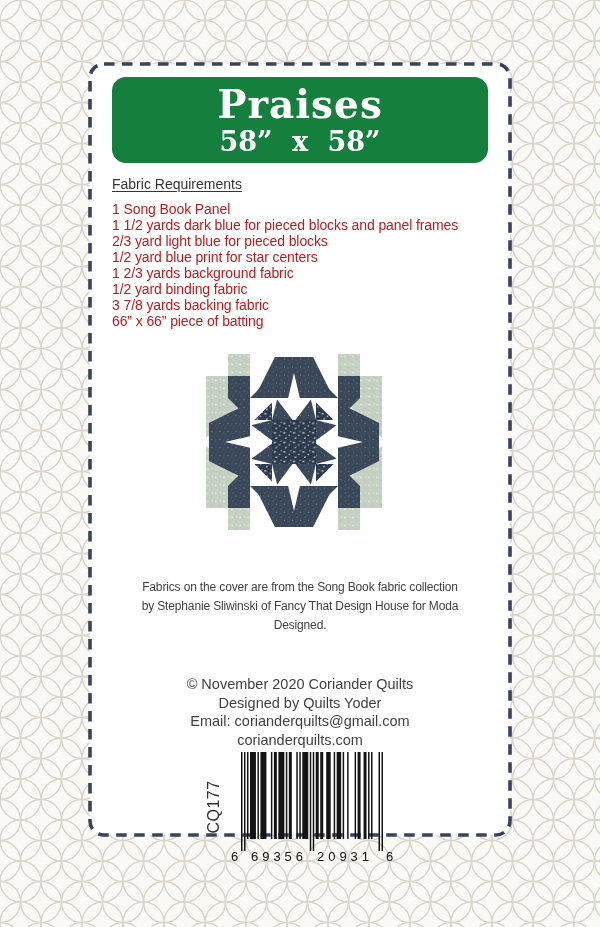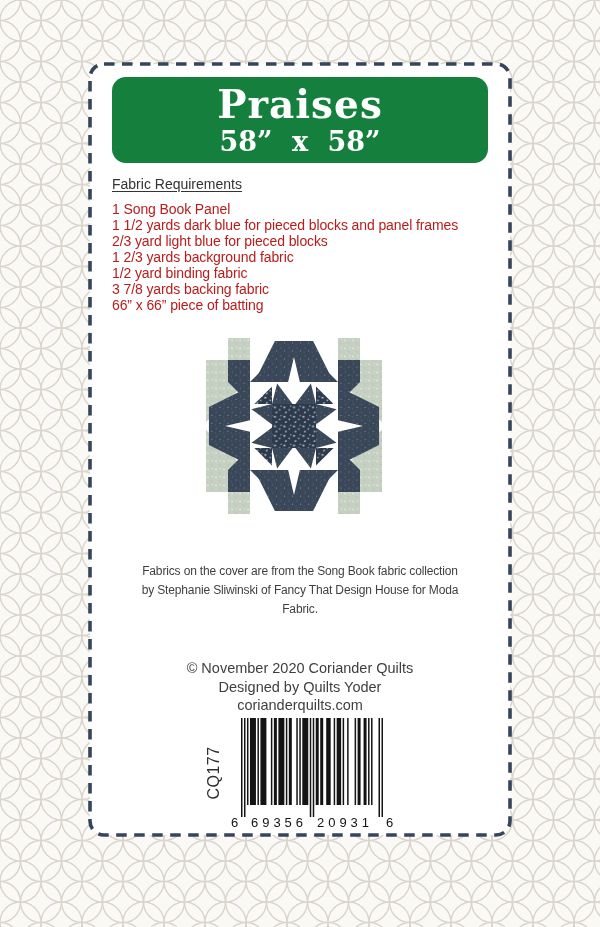--- a/index.html
+++ b/index.html
@@ -75,20 +75,21 @@
     <div class="title">Praises</div>
     <div class="size">58” x 58”</div>
   </div>
 
   <div class="fr-heading">Fabric Requirements</div>
 
   <ul class="fr-list">
     <li>1 Song Book Panel</li>
     <li>1 1/2 yards dark blue for pieced blocks and panel frames</li>
     <li>2/3 yard light blue for pieced blocks</li>
+    <li>1/2 yard blue print for star centers</li>
     <li>1 2/3 yards background fabric</li>
     <li>1/2 yard binding fabric</li>
     <li>3 7/8 yards backing fabric</li>
     <li>66” x 66” piece of batting</li>
   </ul>
 
   <svg class="quilt" width="176" height="176" viewBox="0 0 240 240">
     <defs>
       <pattern id="sageF" width="11" height="11" patternUnits="userSpaceOnUse">
         <rect width="11" height="11" fill="#c5d0c2"></rect>
@@ -166,26 +167,27 @@
       <polygon points="150,90 178,97 150,118"></polygon> 
         <polygon points="150,122 178,143 150,150"></polygon>
     </g>
 
     <rect x="90" y="90" width="60" height="60" fill="url(#printF)"></rect>
   </svg>
 
   <div class="cover-note">
     <div>Fabrics on the cover are from the Song Book fabric collection</div>
     <div>by Stephanie Sliwinski of Fancy That Design House for Moda</div>
-    <div>Fabric.</div>
+    <div>Designed.</div>
   </div>
 
   <div class="credits">
     <div>© November 2020 Coriander Quilts</div>
     <div>Designed by Quilts Yoder</div>
+    <div>Email: corianderquilts@gmail.com</div>
     <div>corianderquilts.com</div>
   </div>
 
   <div class="barcode-row">
     <div class="sku-box">
       <span class="sku">CQ177</span>
     </div>
     <svg class="barcode" width="172" height="116" viewBox="0 0 172 116">
       <g id="bars" fill="#141414">
           <rect x="15.00" y="3" width="1.49" height="99"></rect>

